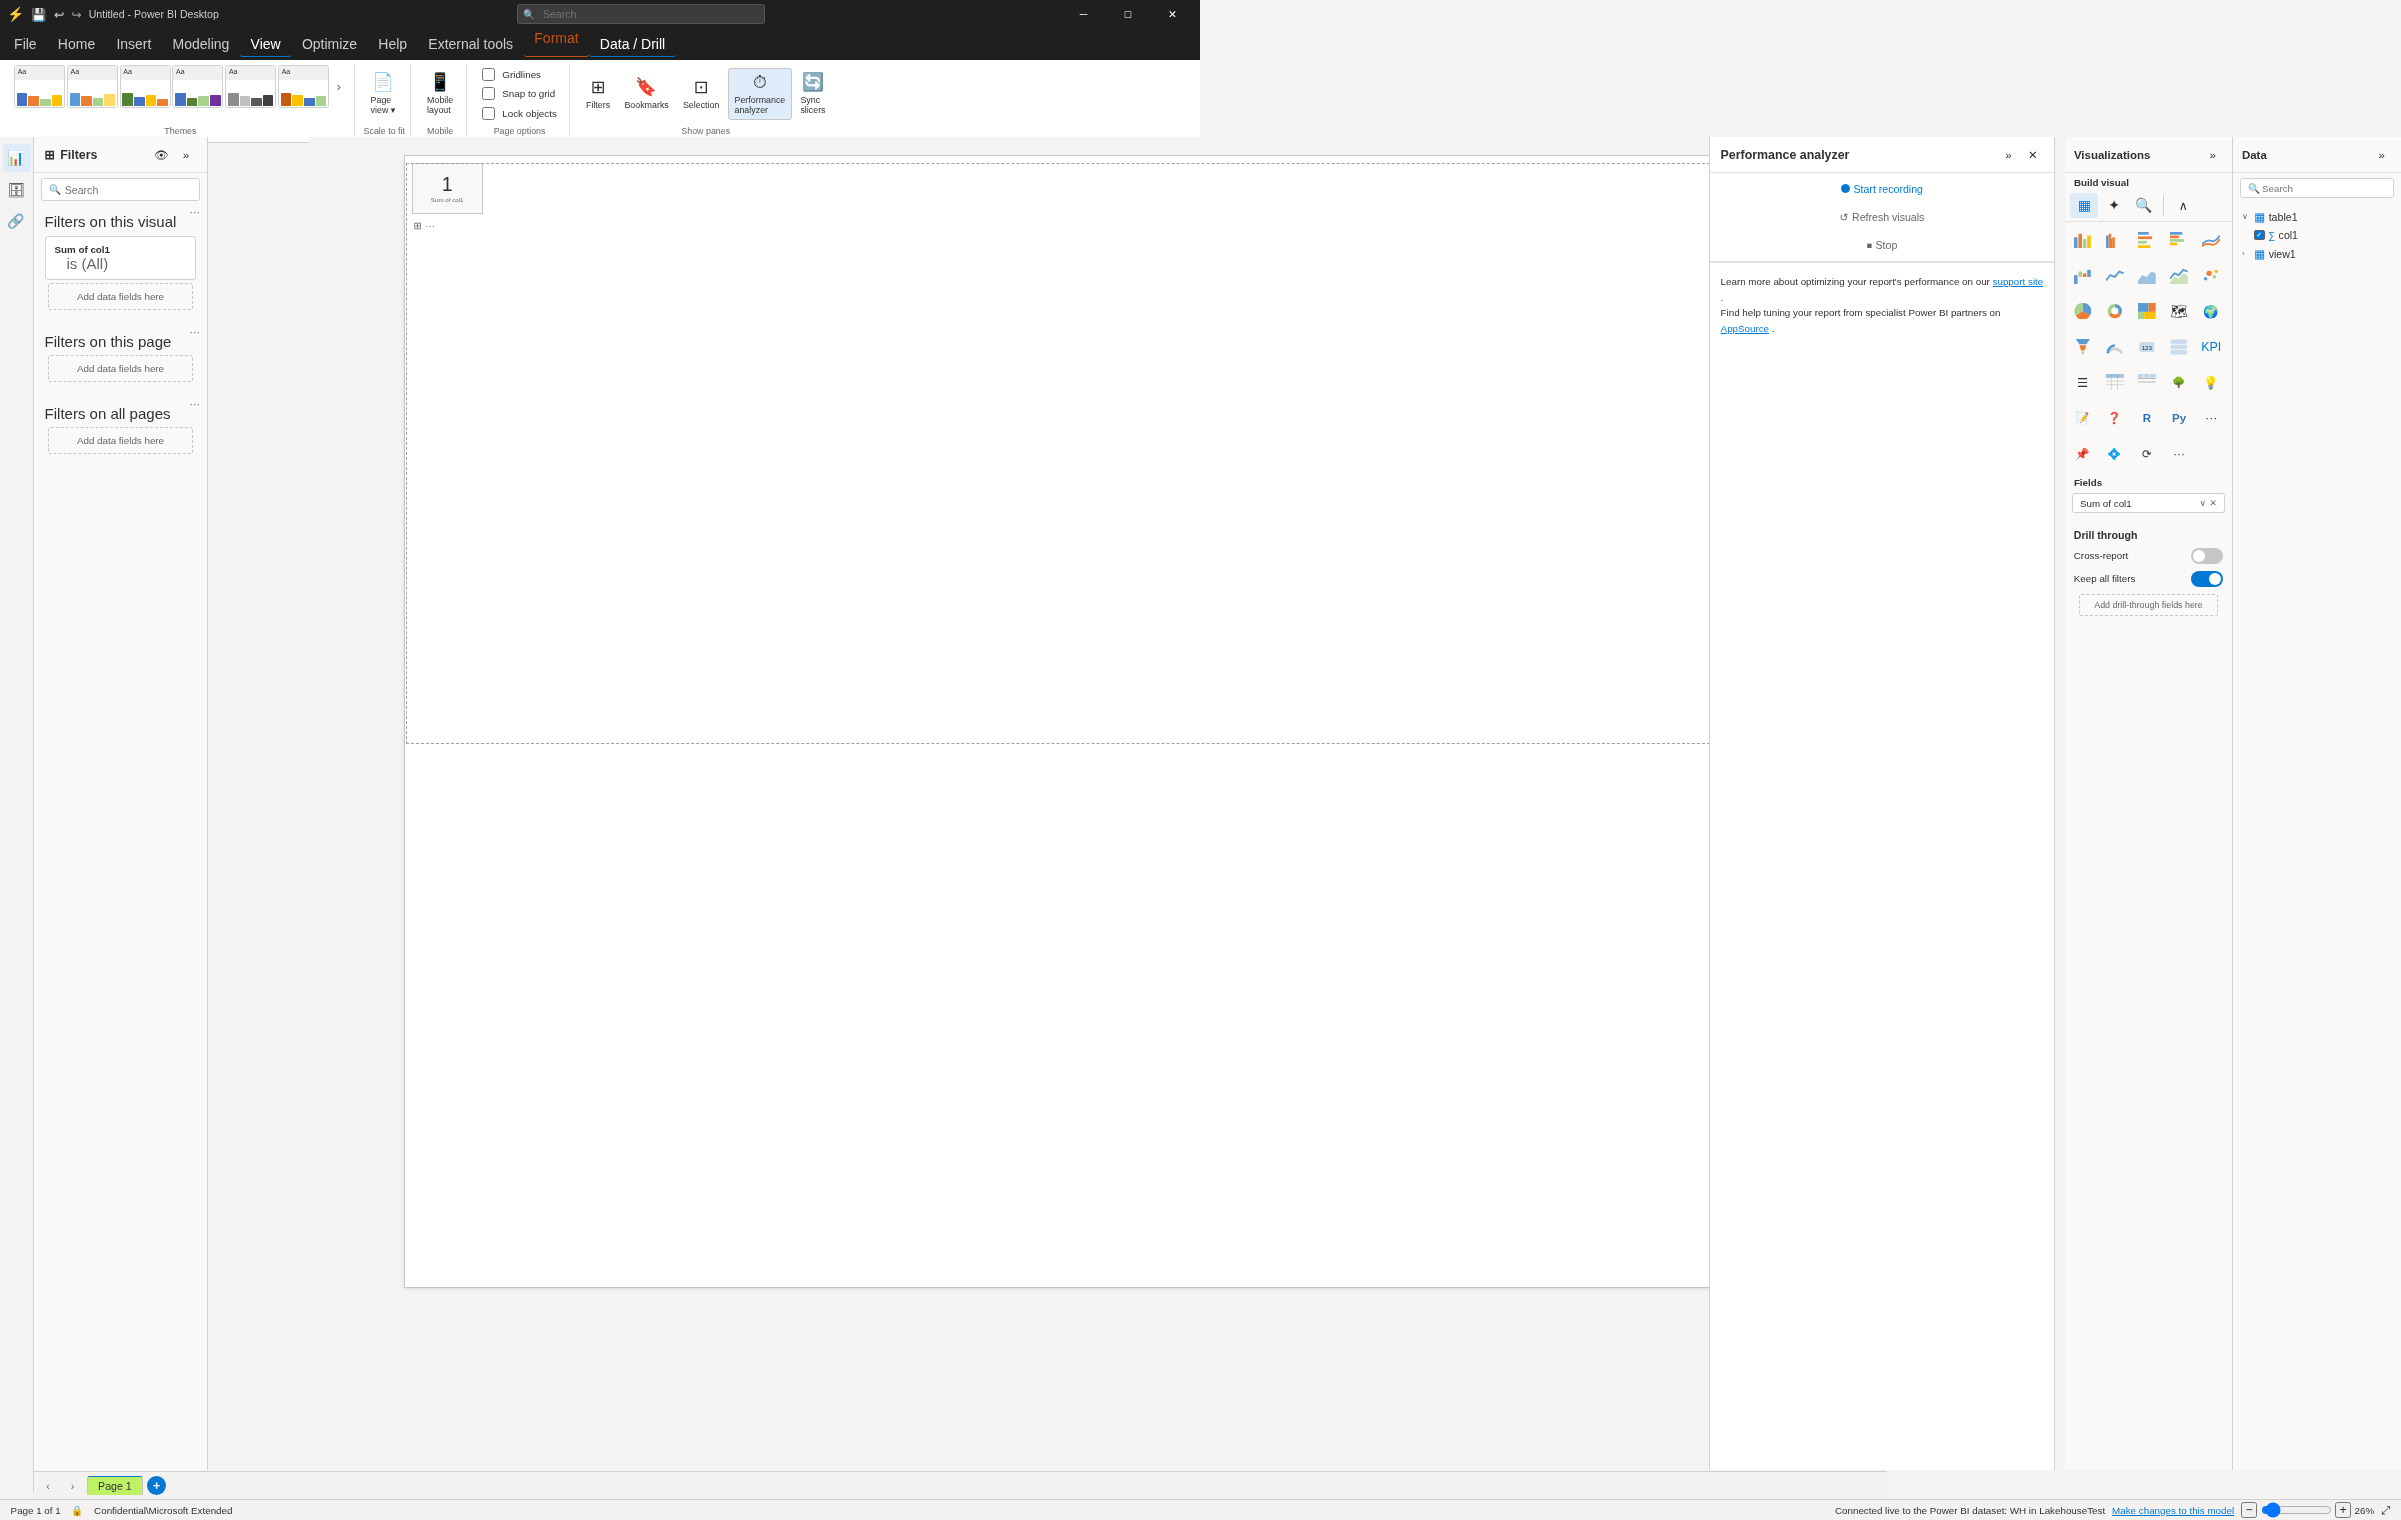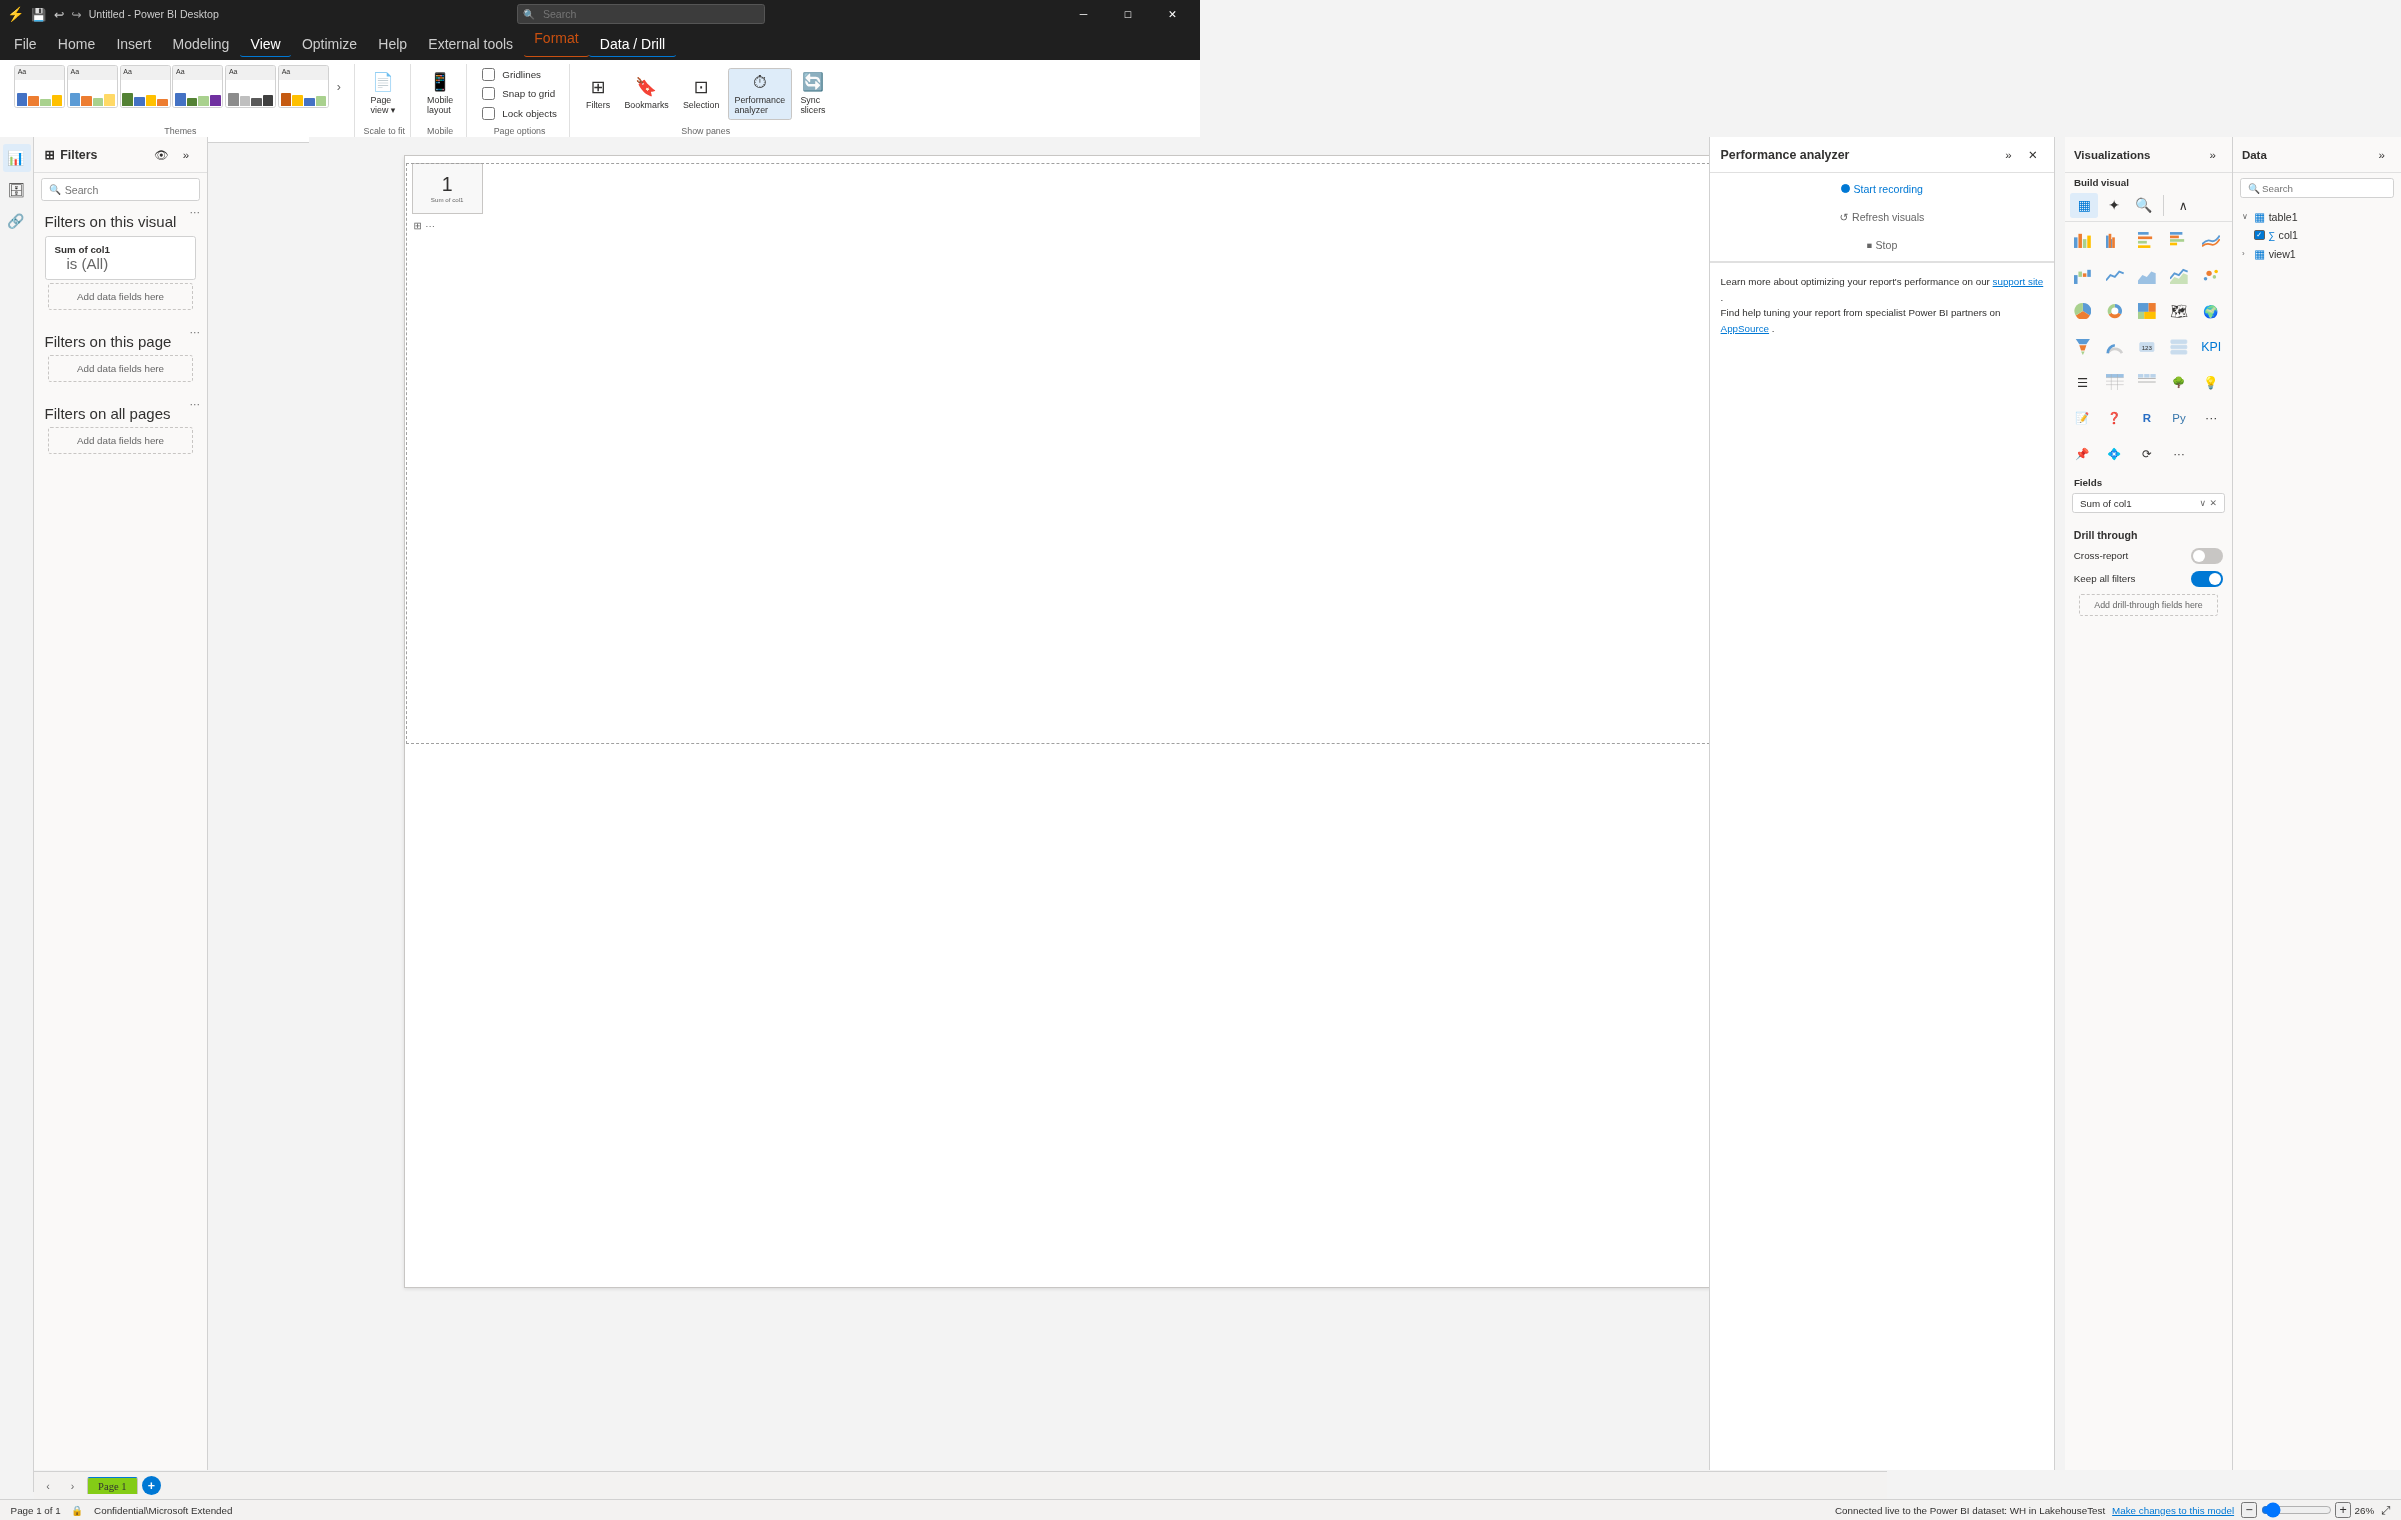--- a/index.html
+++ b/index.html
@@ -109,21 +109,21 @@
     .status-bar { position: absolute; bottom: 0; left: 0; right: 0; height: 21px; background: #f3f2f1; border-top: 0.9px solid #d1d1d1; display: flex; align-items: center; justify-content: space-between; padding: 0 10.6px; font-size: 9.8px; color: #323130; }
     .status-left { display: flex; align-items: center; gap: 10.6px; }
     .status-right { display: flex; align-items: center; gap: 7px; }
     .zoom-controls { display: flex; align-items: center; gap: 3.5px; }
     .zoom-btn { width: 16px; height: 16px; display: flex; align-items: center; justify-content: center; cursor: pointer; font-size: 12.4px; color: #323130; }
 
     
     .page-nav { position: absolute; bottom: 21px; left: 34px; height: 28px; background: #f3f2f1; border-top: 0.9px solid #d1d1d1; display: flex; align-items: center; padding: 0 3.5px; gap: 3.5px; right: 514px; }
     .page-nav-btn { width: 21px; height: 21px; display: flex; align-items: center; justify-content: center; cursor: pointer; border: none; background: transparent; color: #666; font-size: 10.6px; }
     .page-tab { padding: 2.7px 10.6px; border-radius: 2.7px 2.7px 0 0; font-size: 10.6px; cursor: pointer; background: #fff; border: 0.9px solid #c8c6c4; border-bottom: none; }
-    .page-tab.active { background: #84cc16; border-top: 1.8px solid #0078d4; font-family: Liberation Serif, serif; }
+    .page-tab.active { background: #bef264; border-top: 1.8px solid #0078d4; }
     .page-add-btn { width: 19.5px; height: 19.5px; border-radius: 50%; background: #0078d4; color: #fff; display: flex; align-items: center; justify-content: center; cursor: pointer; font-size: 12.4px; font-weight: bold; border: none; }
 
     
     .ribbon-collapse { position: absolute; right: 0; top: 0; height: 137px; width: 17.7px; display: flex; align-items: flex-end; justify-content: center; padding-bottom: 3.5px; cursor: pointer; color: #666; }
 
     
     .main-area { position: absolute; left: 34px; top: 137px; right: 0; bottom: 50px; }
     .report-canvas { position: absolute; left: 275px; top: 0; right: 514px; bottom: 0; background: #f3f3f3; overflow: hidden; }
     .white-page { background: #fff; border: 0.9px solid #c8c6c4; box-shadow: 0 1.8px 3.5px rgba(0,0,0,0.1); margin: 17.7px auto; width: 88%; height: 85%; position: relative; }
 
@@ -574,21 +574,21 @@
             <line x1="0" y1="9" x2="20" y2="9" stroke="#aaa"></line>
           </svg>
       </div>
       <div class="viz-icon" style="font-size:10.6px;">🌳</div>
       <div class="viz-icon" style="font-size:12.4px;">💡</div>
     </div>
     <div class="viz-grid">
       <div class="viz-icon" style="font-size:11.5px;">📝</div>
       <div class="viz-icon" style="font-size:11.5px;">❓</div>
       <div class="viz-icon" style="font-size:11.5px;font-weight:bold;color:#276dc3;">R</div>
-      <div class="viz-icon" style="font-size:11.5px;font-weight:normal;color:#3776ab;">Py</div>
+      <div class="viz-icon" style="font-size:11.5px;font-weight:bold;color:#3776ab;">Py</div>
       <div class="viz-icon" style="font-size:12.4px;">···</div>
     </div>
     <div class="viz-grid">
       <div class="viz-icon" style="font-size:11.5px;">📌</div>
       <div class="viz-icon" style="font-size:11.5px;">💠</div>
       <div class="viz-icon" style="font-size:11.5px;">⟳</div>
       <div class="viz-icon" style="font-size:11.5px;">···</div>
     </div>
 
     <div class="viz-section-title">Fields</div>

